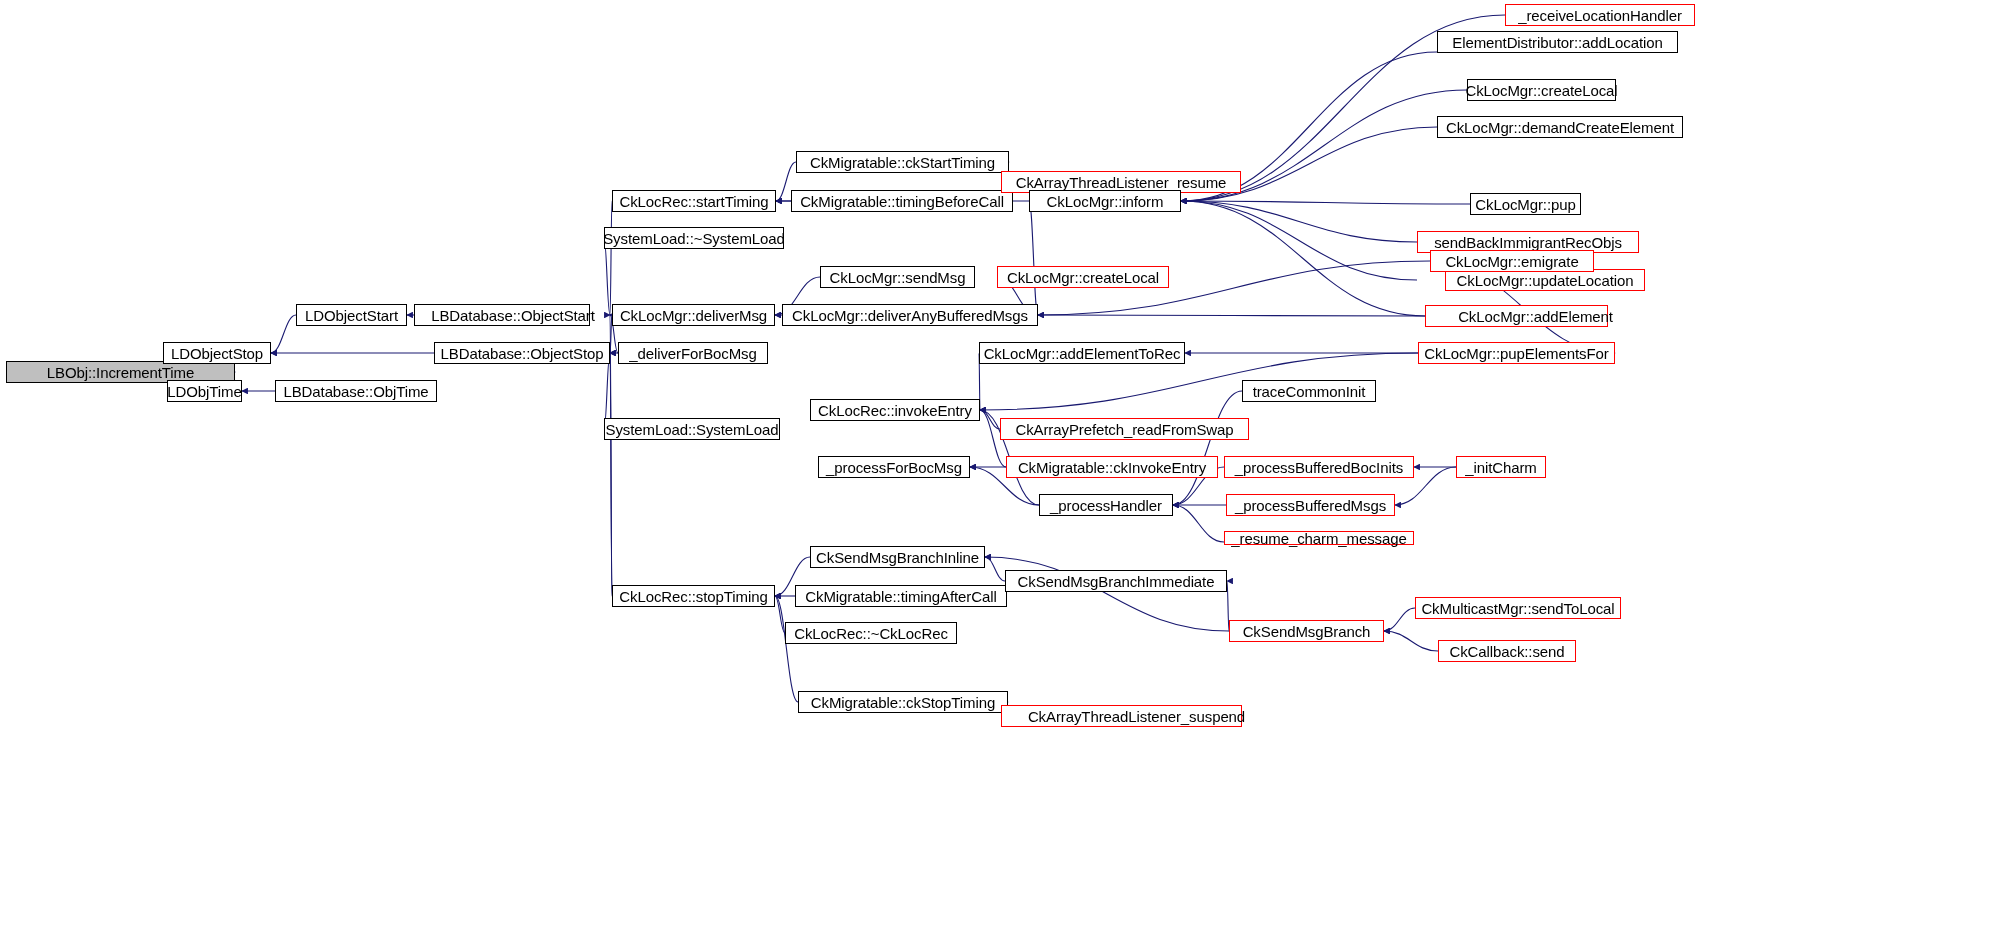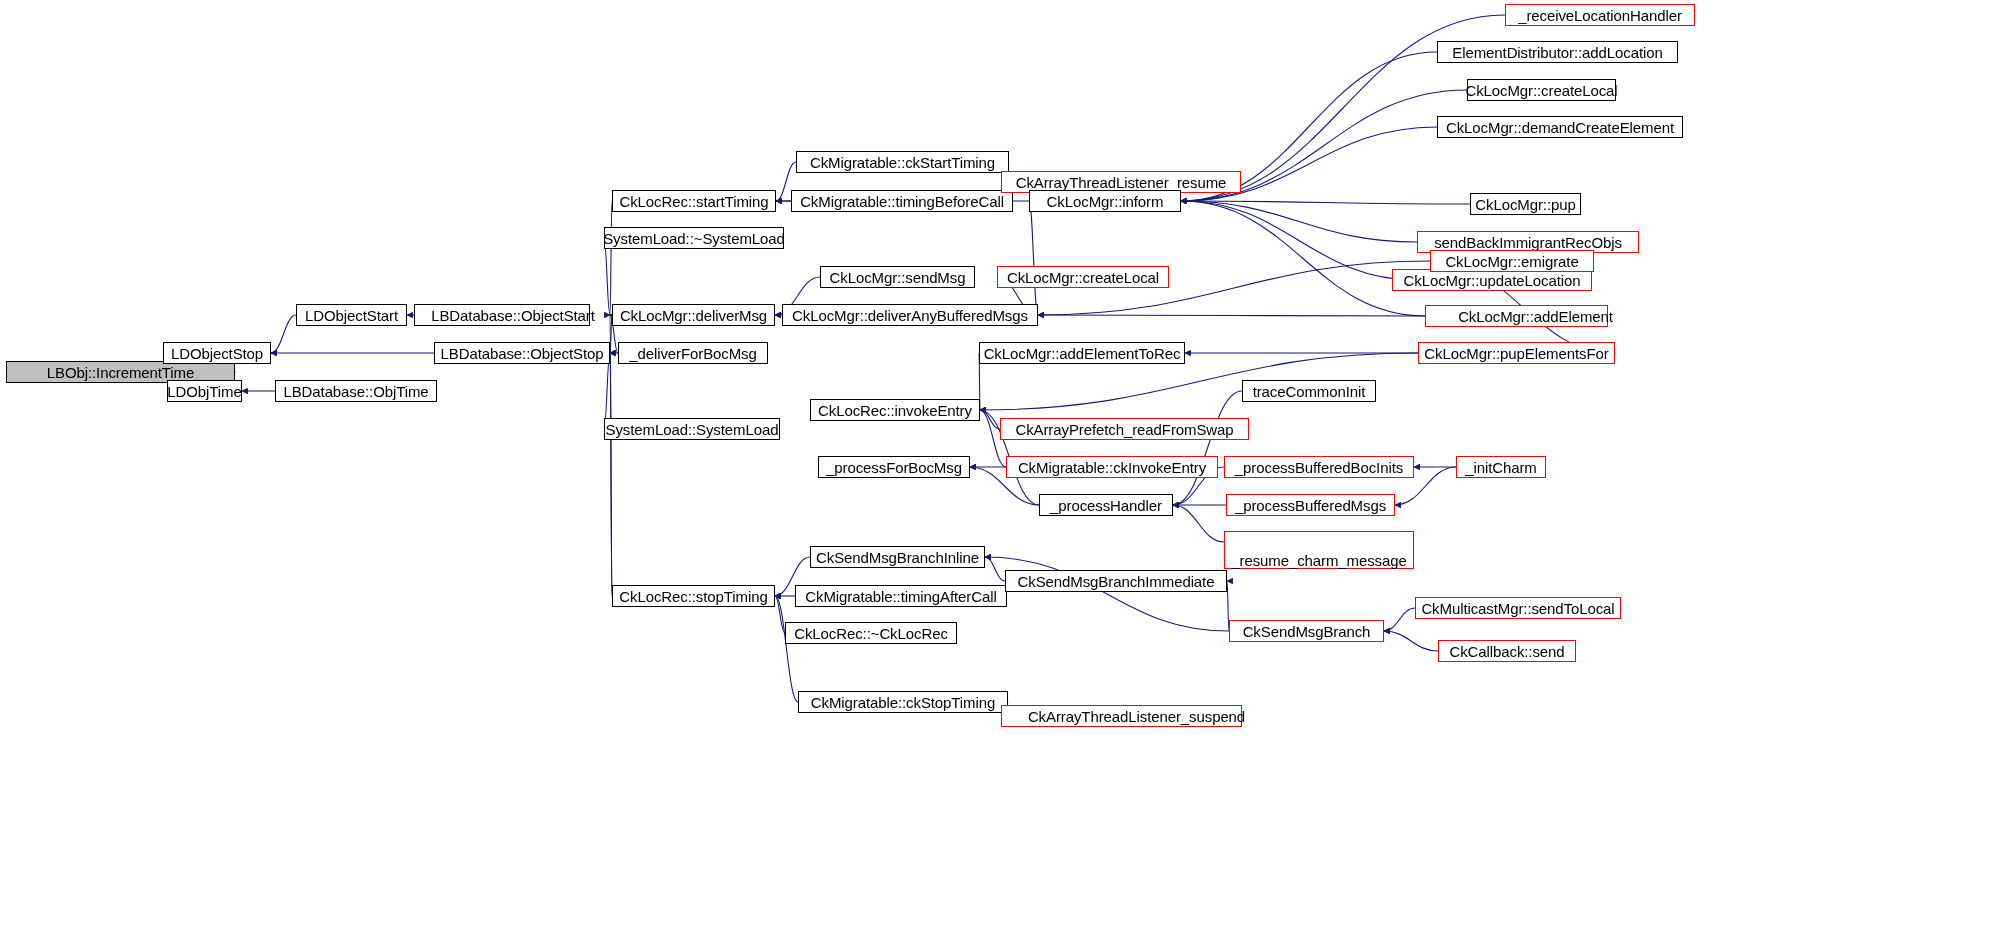--- a/index.html
+++ b/index.html
@@ -194,54 +194,54 @@
     </div>
     <div class="node" style="left: 1005px; top: 570px; width: 222px; height: 22px;">
       <span>CkSendMsgBranchImmediate</span>
     </div>
     <div class="node red" style="left: 1001px; top: 705px; width: 241px; height: 22px; padding-left: 36px;">
       <span>CkArrayThreadListener_suspend</span>
     </div>
     <div class="node red" style="left: 1505px; top: 4px; width: 190px; height: 22px;">
       <span>_receiveLocationHandler</span>
     </div>
-    <div class="node" style="left: 1437px; top: 41px; width: 241px; height: 22px; align-items: center;">
+    <div class="node" style="left: 1437px; top: 31px; width: 241px; height: 22px; align-items: center;">
       <span>ElementDistributor::addLocation</span>
     </div>
     <div class="node" style="left: 1467px; top: 79px; width: 149px; height: 22px;">
       <span>CkLocMgr::createLocal</span>
     </div>
     <div class="node" style="left: 1437px; top: 116px; width: 246px; height: 22px;">
       <span>CkLocMgr::demandCreateElement</span>
     </div>
     <div class="node" style="left: 1470px; top: 193px; width: 111px; height: 22px;">
       <span>CkLocMgr::pup</span>
     </div>
     <div class="node red" style="left: 1417px; top: 231px; width: 222px; height: 22px;">
       <span>sendBackImmigrantRecObjs</span>
     </div>
-    <div class="node red" style="left: 1392px; top: 269px; width: 200px; height: 22px;">
+    <div class="node red" style="left: 1445px; top: 269px; width: 200px; height: 22px;">
       <span>CkLocMgr::updateLocation</span>
     </div>
     <div class="node red" style="left: 1425px; top: 305px; width: 183px; height: 22px; padding-left: 44px;">
       <span>CkLocMgr::addElement</span>
     </div>
     <div class="node red" style="left: 1418px; top: 342px; width: 197px; height: 22px;">
       <span>CkLocMgr::pupElementsFor</span>
     </div>
     <div class="node" style="left: 1242px; top: 380px; width: 134px; height: 22px;">
       <span>traceCommonInit</span>
     </div>
     <div class="node red" style="left: 1224px; top: 456px; width: 190px; height: 22px;">
       <span>_processBufferedBocInits</span>
     </div>
     <div class="node red" style="left: 1226px; top: 494px; width: 169px; height: 22px;">
       <span>_processBufferedMsgs</span>
     </div>
-    <div class="node red" style="left: 1224px; top: 531px; width: 190px; height: 38px; align-items: flex-end;">
+    <div class="node red" style="left: 1224px; top: 531px; width: 190px; height: 14px;">
       <span>_resume_charm_message</span>
     </div>
     <div class="node red" style="left: 1229px; top: 620px; width: 155px; height: 22px;">
       <span>CkSendMsgBranch</span>
     </div>
     <div class="node red" style="left: 1415px; top: 597px; width: 206px; height: 22px;">
       <span>CkMulticastMgr::sendToLocal</span>
     </div>
     <div class="node red" style="left: 1438px; top: 640px; width: 138px; height: 22px;">
       <span>CkCallback::send</span>

